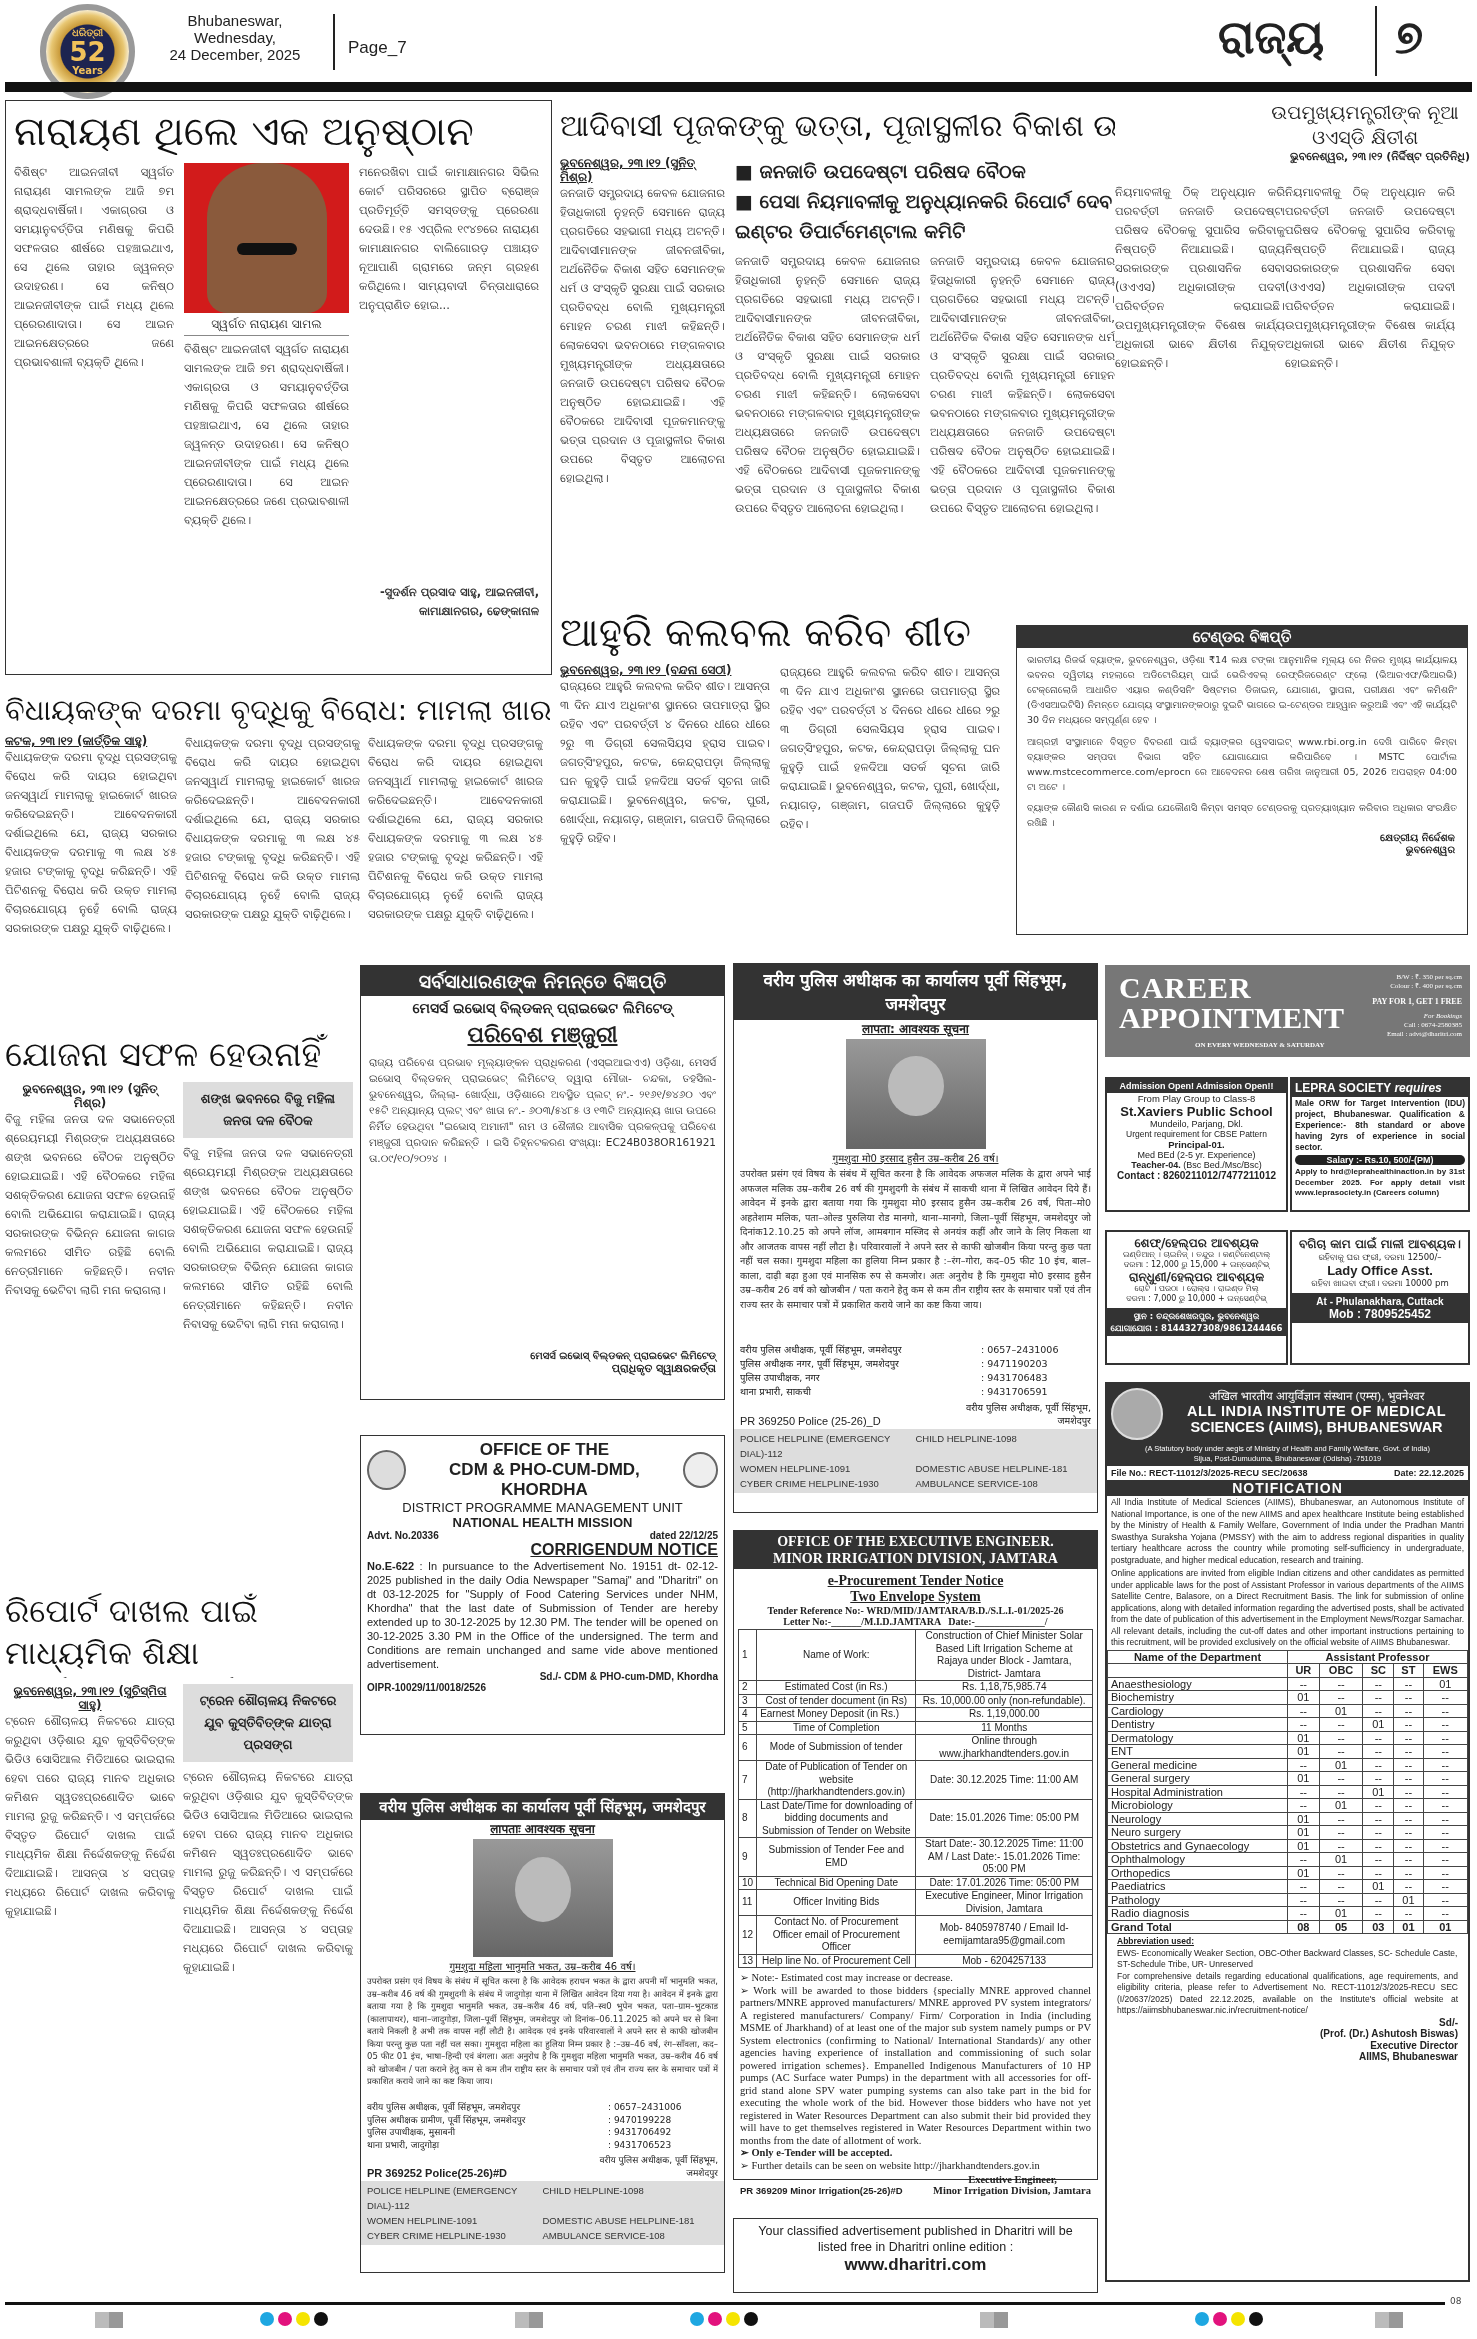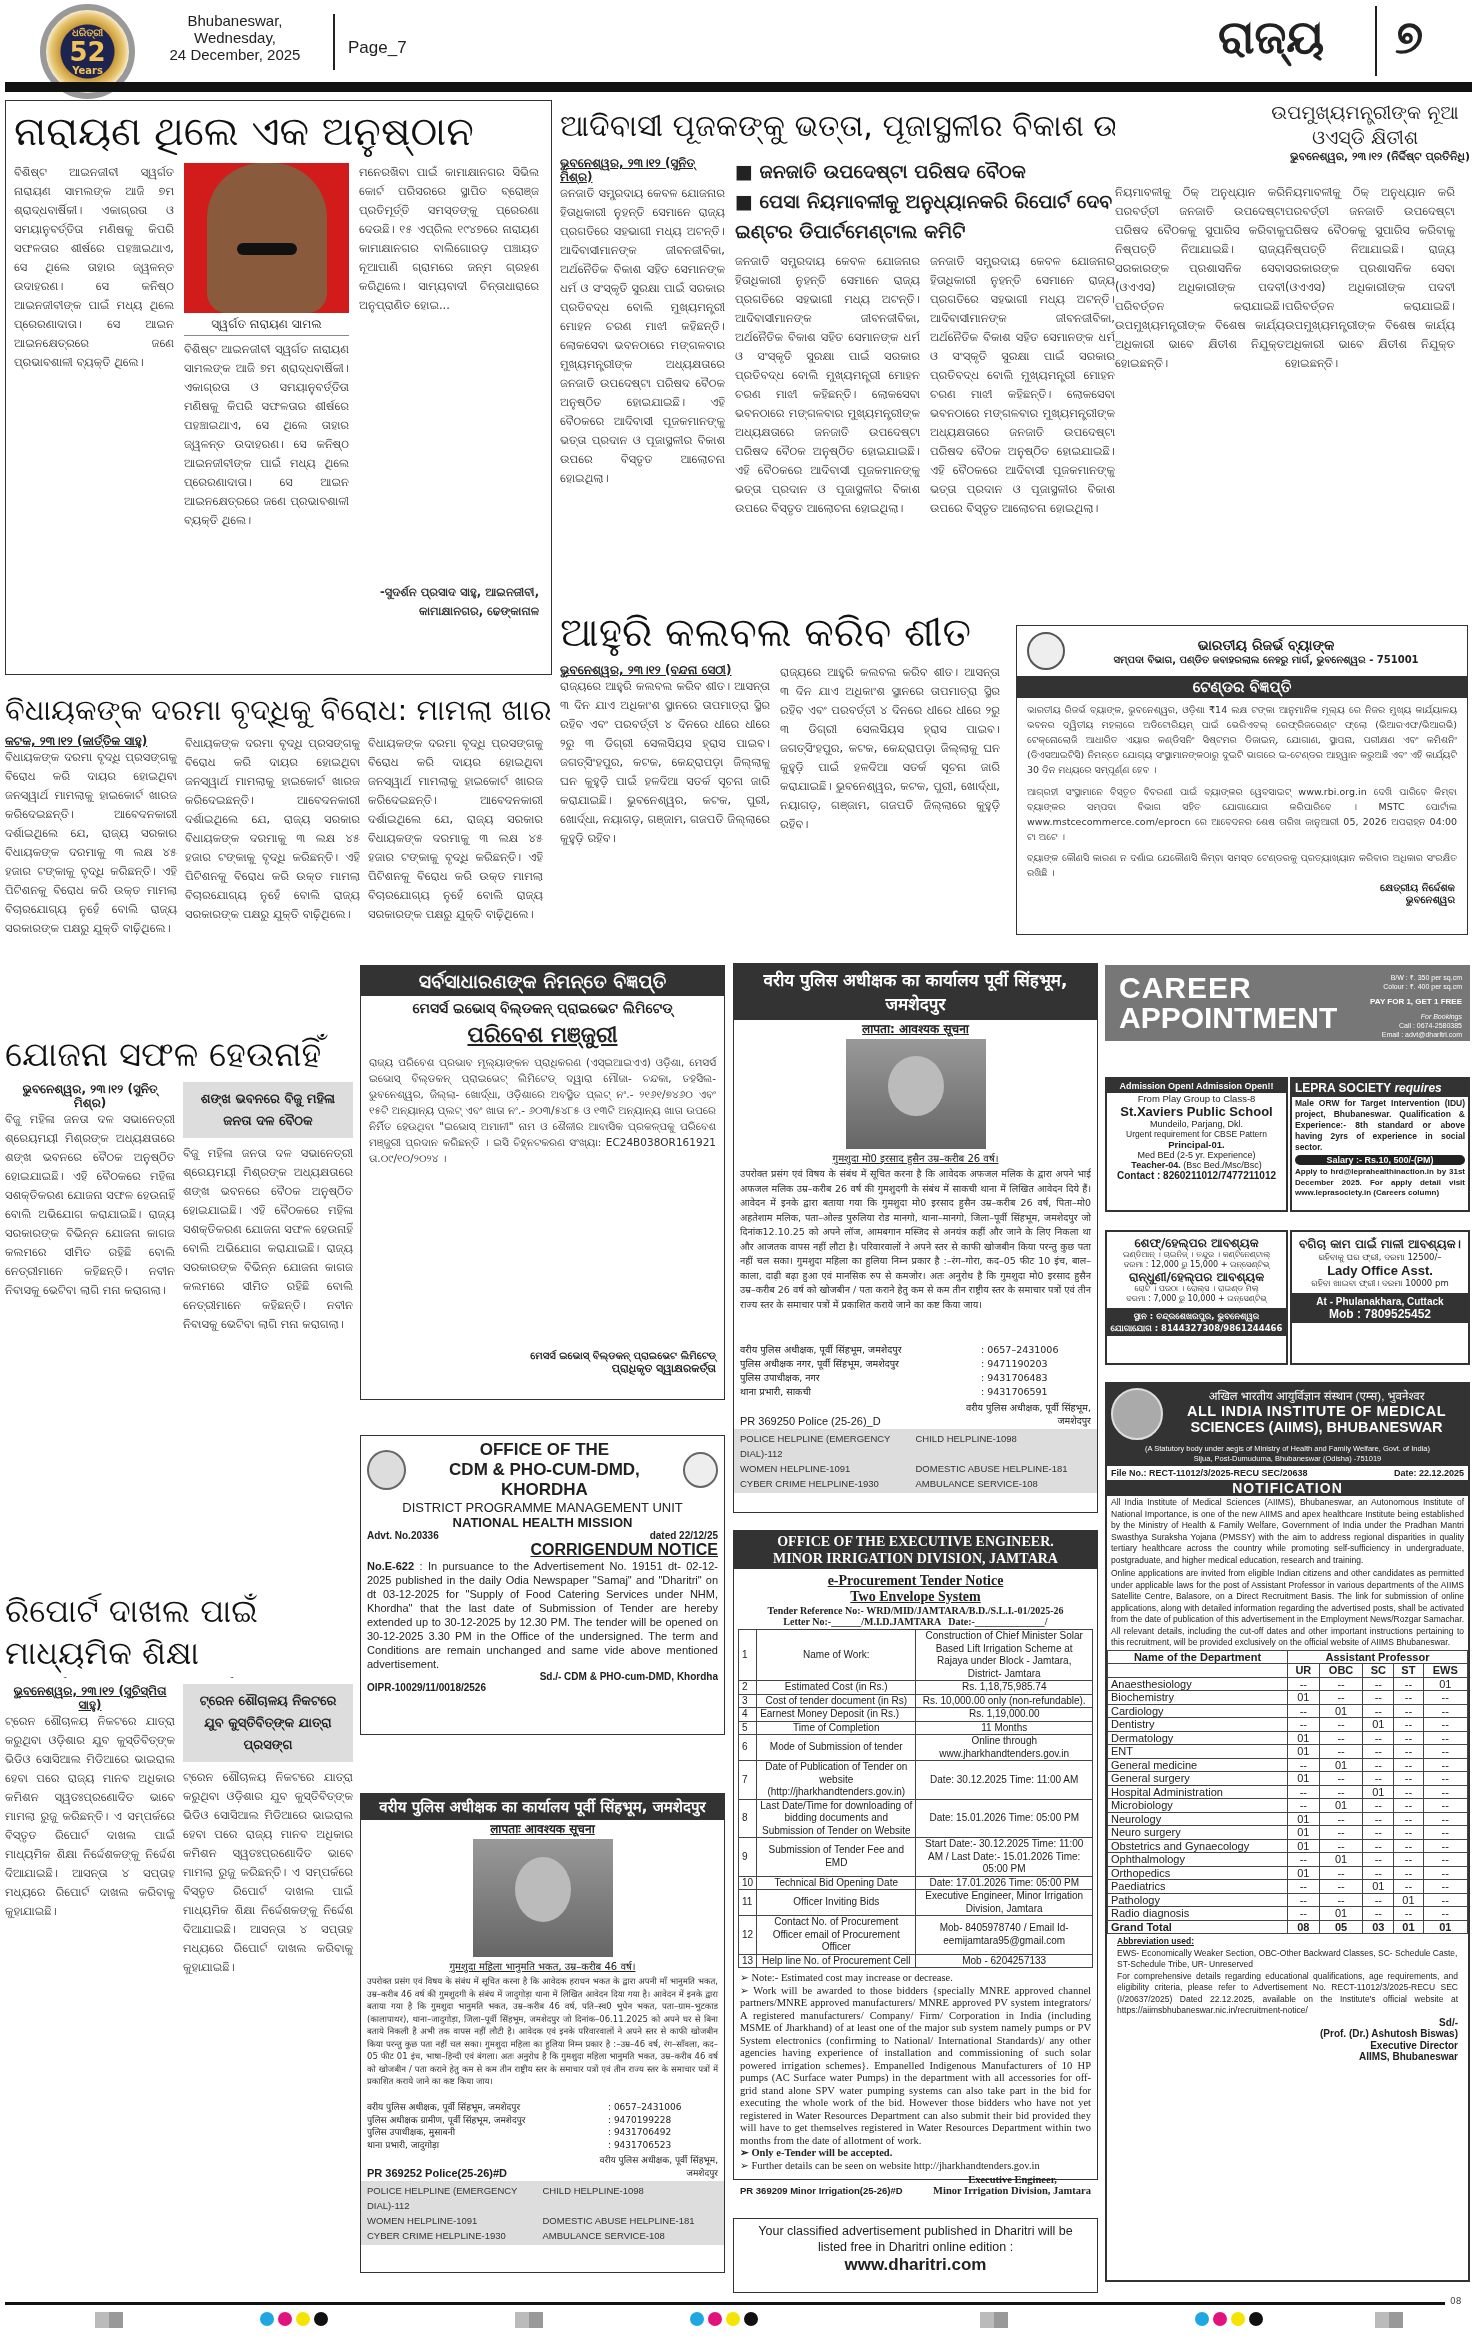--- a/index.html
+++ b/index.html
@@ -108,27 +108,20 @@
   <div style="display:flex;gap:10px;margin-top:4px">
     <div style="width:210px">
       <div class="byline">ଭୁବନେଶ୍ୱର, ୨୩।୧୨ (ବନ୍ଦନା ସେଠୀ)</div>
       <div class="txt" style="height:260px">ରାଜ୍ୟରେ ଆହୁରି କଲବଲ କରିବ ଶୀତ। ଆସନ୍ତା ୩ ଦିନ ଯାଏ ଅଧିକାଂଶ ସ୍ଥାନରେ ତାପମାତ୍ରା ସ୍ଥିର ରହିବ ଏବଂ ପରବର୍ତ୍ତୀ ୪ ଦିନରେ ଧୀରେ ଧୀରେ ୨ରୁ ୩ ଡିଗ୍ରୀ ସେଲସିୟସ ହ୍ରାସ ପାଇବ। ଜଗତ୍‌ସିଂହପୁର, କଟକ, କେନ୍ଦ୍ରାପଡ଼ା ଜିଲ୍ଲାକୁ ଘନ କୁହୁଡ଼ି ପାଇଁ ହଳଦିଆ ସତର୍କ ସୂଚନା ଜାରି କରାଯାଇଛି। ଭୁବନେଶ୍ୱର, କଟକ, ପୁରୀ, ଖୋର୍ଦ୍ଧା, ନୟାଗଡ଼, ଗଞ୍ଜାମ, ଗଜପତି ଜିଲ୍ଲାରେ କୁହୁଡ଼ି ରହିବ।</div>
     </div>
     <div class="txt" style="width:220px;height:280px">ରାଜ୍ୟରେ ଆହୁରି କଲବଲ କରିବ ଶୀତ। ଆସନ୍ତା ୩ ଦିନ ଯାଏ ଅଧିକାଂଶ ସ୍ଥାନରେ ତାପମାତ୍ରା ସ୍ଥିର ରହିବ ଏବଂ ପରବର୍ତ୍ତୀ ୪ ଦିନରେ ଧୀରେ ଧୀରେ ୨ରୁ ୩ ଡିଗ୍ରୀ ସେଲସିୟସ ହ୍ରାସ ପାଇବ। ଜଗତ୍‌ସିଂହପୁର, କଟକ, କେନ୍ଦ୍ରାପଡ଼ା ଜିଲ୍ଲାକୁ ଘନ କୁହୁଡ଼ି ପାଇଁ ହଳଦିଆ ସତର୍କ ସୂଚନା ଜାରି କରାଯାଇଛି। ଭୁବନେଶ୍ୱର, କଟକ, ପୁରୀ, ଖୋର୍ଦ୍ଧା, ନୟାଗଡ଼, ଗଞ୍ଜାମ, ଗଜପତି ଜିଲ୍ଲାରେ କୁହୁଡ଼ି ରହିବ।</div>
   </div>
 </div>
 
 <div class="abs box" style="left:1016px;top:625px;width:452px;height:310px;padding:0">
-  <div style="display:flex;align-items:center;padding:6px 10px;gap:10px">
-    <div style="width:38px;height:38px;border-radius:50%;border:2px solid #555;background:#eee"></div>
-    <div style="flex:1;text-align:center">
-      <div style="font-weight:bold;font-size:14px">ଭାରତୀୟ ରିଜର୍ଭ ବ୍ୟାଙ୍କ</div>
-      <div style="font-weight:bold;font-size:10px">ସମ୍ପଦା ବିଭାଗ, ପଣ୍ଡିତ ଜବାହରଲାଲ ନେହରୁ ମାର୍ଗ, ଭୁବନେଶ୍ୱର - 751001</div>
-    </div>
-  </div>
   <div class="darkbar" style="font-size:15px;line-height:22px">ଟେଣ୍ଡର ବିଜ୍ଞପ୍ତି</div>
   <div class="txt" style="padding:4px 10px;font-size:9.5px;line-height:15px;height:84px">ଭାରତୀୟ ରିଜର୍ଭ ବ୍ୟାଙ୍କ, ଭୁବନେଶ୍ୱର, ଓଡ଼ିଶା ₹14 ଲକ୍ଷ ଟଙ୍କା ଆନୁମାନିକ ମୂଲ୍ୟ ରେ ନିଜର ମୁଖ୍ୟ କାର୍ଯ୍ୟାଳୟ ଭବନର ଦ୍ୱିତୀୟ ମହଲାରେ ଅଡିଟୋରିୟମ୍ ପାଇଁ ଭେରିଏବଲ୍ ରେଫ୍ରିଜରେଣ୍ଟ ଫ୍ଲୋ (ଭିଆରଏଫ/ଭିଆରଭି) ଟେକ୍ନୋଲୋଜି ଆଧାରିତ ଏୟାର କଣ୍ଡିସନିଂ ସିଷ୍ଟମର ଡିଜାଇନ୍, ଯୋଗାଣ, ସ୍ଥାପନା, ପରୀକ୍ଷଣ ଏବଂ କମିଶନିଂ (ଡିଏସଆଇଟିସି) ନିମନ୍ତେ ଯୋଗ୍ୟ ସଂସ୍ଥାମାନଙ୍କଠାରୁ ଦୁଇଟି ଭାଗରେ ଇ-ଟେଣ୍ଡର ଆହ୍ୱାନ କରୁଅଛି ଏବଂ ଏହି କାର୍ଯ୍ୟଟି 30 ଦିନ ମଧ୍ୟରେ ସମ୍ପୂର୍ଣ୍ଣ ହେବ ।</div>
   <div class="txt" style="padding:2px 10px;font-size:9.5px;line-height:15px;height:66px">ଆଗ୍ରହୀ ସଂସ୍ଥାମାନେ ବିସ୍ତୃତ ବିବରଣୀ ପାଇଁ ବ୍ୟାଙ୍କର ୱେବସାଇଟ୍ www.rbi.org.in ଦେଖି ପାରିବେ କିମ୍ବା ବ୍ୟାଙ୍କର ସମ୍ପଦା ବିଭାଗ ସହିତ ଯୋଗାଯୋଗ କରିପାରିବେ । MSTC ପୋର୍ଟାଲ www.mstcecommerce.com/eprocn ରେ ଆବେଦନର ଶେଷ ତାରିଖ ଜାନୁଆରୀ 05, 2026 ଅପରାହ୍ନ 04:00 ଟା ଅଟେ ।</div>
   <div class="txt" style="padding:2px 10px;font-size:9.5px;line-height:15px;height:34px">ବ୍ୟାଙ୍କ କୌଣସି କାରଣ ନ ଦର୍ଶାଇ ଯେକୌଣସି କିମ୍ବା ସମସ୍ତ ଟେଣ୍ଡରକୁ ପ୍ରତ୍ୟାଖ୍ୟାନ କରିବାର ଅଧିକାର ସଂରକ୍ଷିତ ରଖିଛି ।</div>
   <div style="text-align:right;padding-right:12px;font-weight:bold;font-size:10px">କ୍ଷେତ୍ରୀୟ ନିର୍ଦ୍ଦେଶକ</div>
   <div style="text-align:right;padding-right:12px;font-weight:bold;font-size:10px">ଭୁବନେଶ୍ୱର</div>
 </div>
 
 <div class="abs" style="left:5px;top:690px;width:545px;height:330px">
   <div class="hl" style="font-size:29px;line-height:40px">ବିଧାୟକଙ୍କ ଦରମା ବୃଦ୍ଧିକୁ ବିରୋଧ: ମାମଲା ଖାରଜ କଲେ ହାଇକୋର୍ଟ</div>
@@ -371,21 +364,21 @@
   <div class="helpline">
     <span>POLICE HELPLINE (EMERGENCY DIAL)-112</span>
       <span>CHILD HELPLINE-1098</span>
     <span>WOMEN HELPLINE-1091</span>
       <span>DOMESTIC ABUSE HELPLINE-181</span>
     <span>CYBER CRIME HELPLINE-1930</span>
       <span>AMBULANCE SERVICE-108</span>
   </div>
 </div>
 
-<div class="abs career" style="left:1105px;top:965px;width:365px;height:76px;font-family:Liberation Sans, sans-serif">
+<div class="abs career" style="left:1105px;top:965px;width:365px;height:92px;font-family:Liberation Serif, serif">
   <div style="position:absolute;left:14px;top:6px;font-size:30px;font-weight:bold;letter-spacing:1px">CAREER</div>
   <div style="position:absolute;left:14px;top:36px;font-size:30px;font-weight:bold">APPOINTMENT</div>
   <div style="position:absolute;left:90px;top:76px;font-size:7px;font-weight:bold">ON EVERY WEDNESDAY &amp; SATURDAY</div>
   <div style="position:absolute;right:8px;top:8px;text-align:right;font-size:7px;line-height:9px">
     <div>B/W : ₹. 350 per sq.cm</div>
     <div>Colour : ₹. 400 per sq.cm</div>
     <div style="font-weight:bold;font-size:8px;margin:6px 0">PAY FOR 1, GET 1 FREE</div>
     <div style="font-style:italic">For Bookings</div>
     <div>Call : 0674-2580385</div>
     <div>Email : advt@dharitri.com</div>

